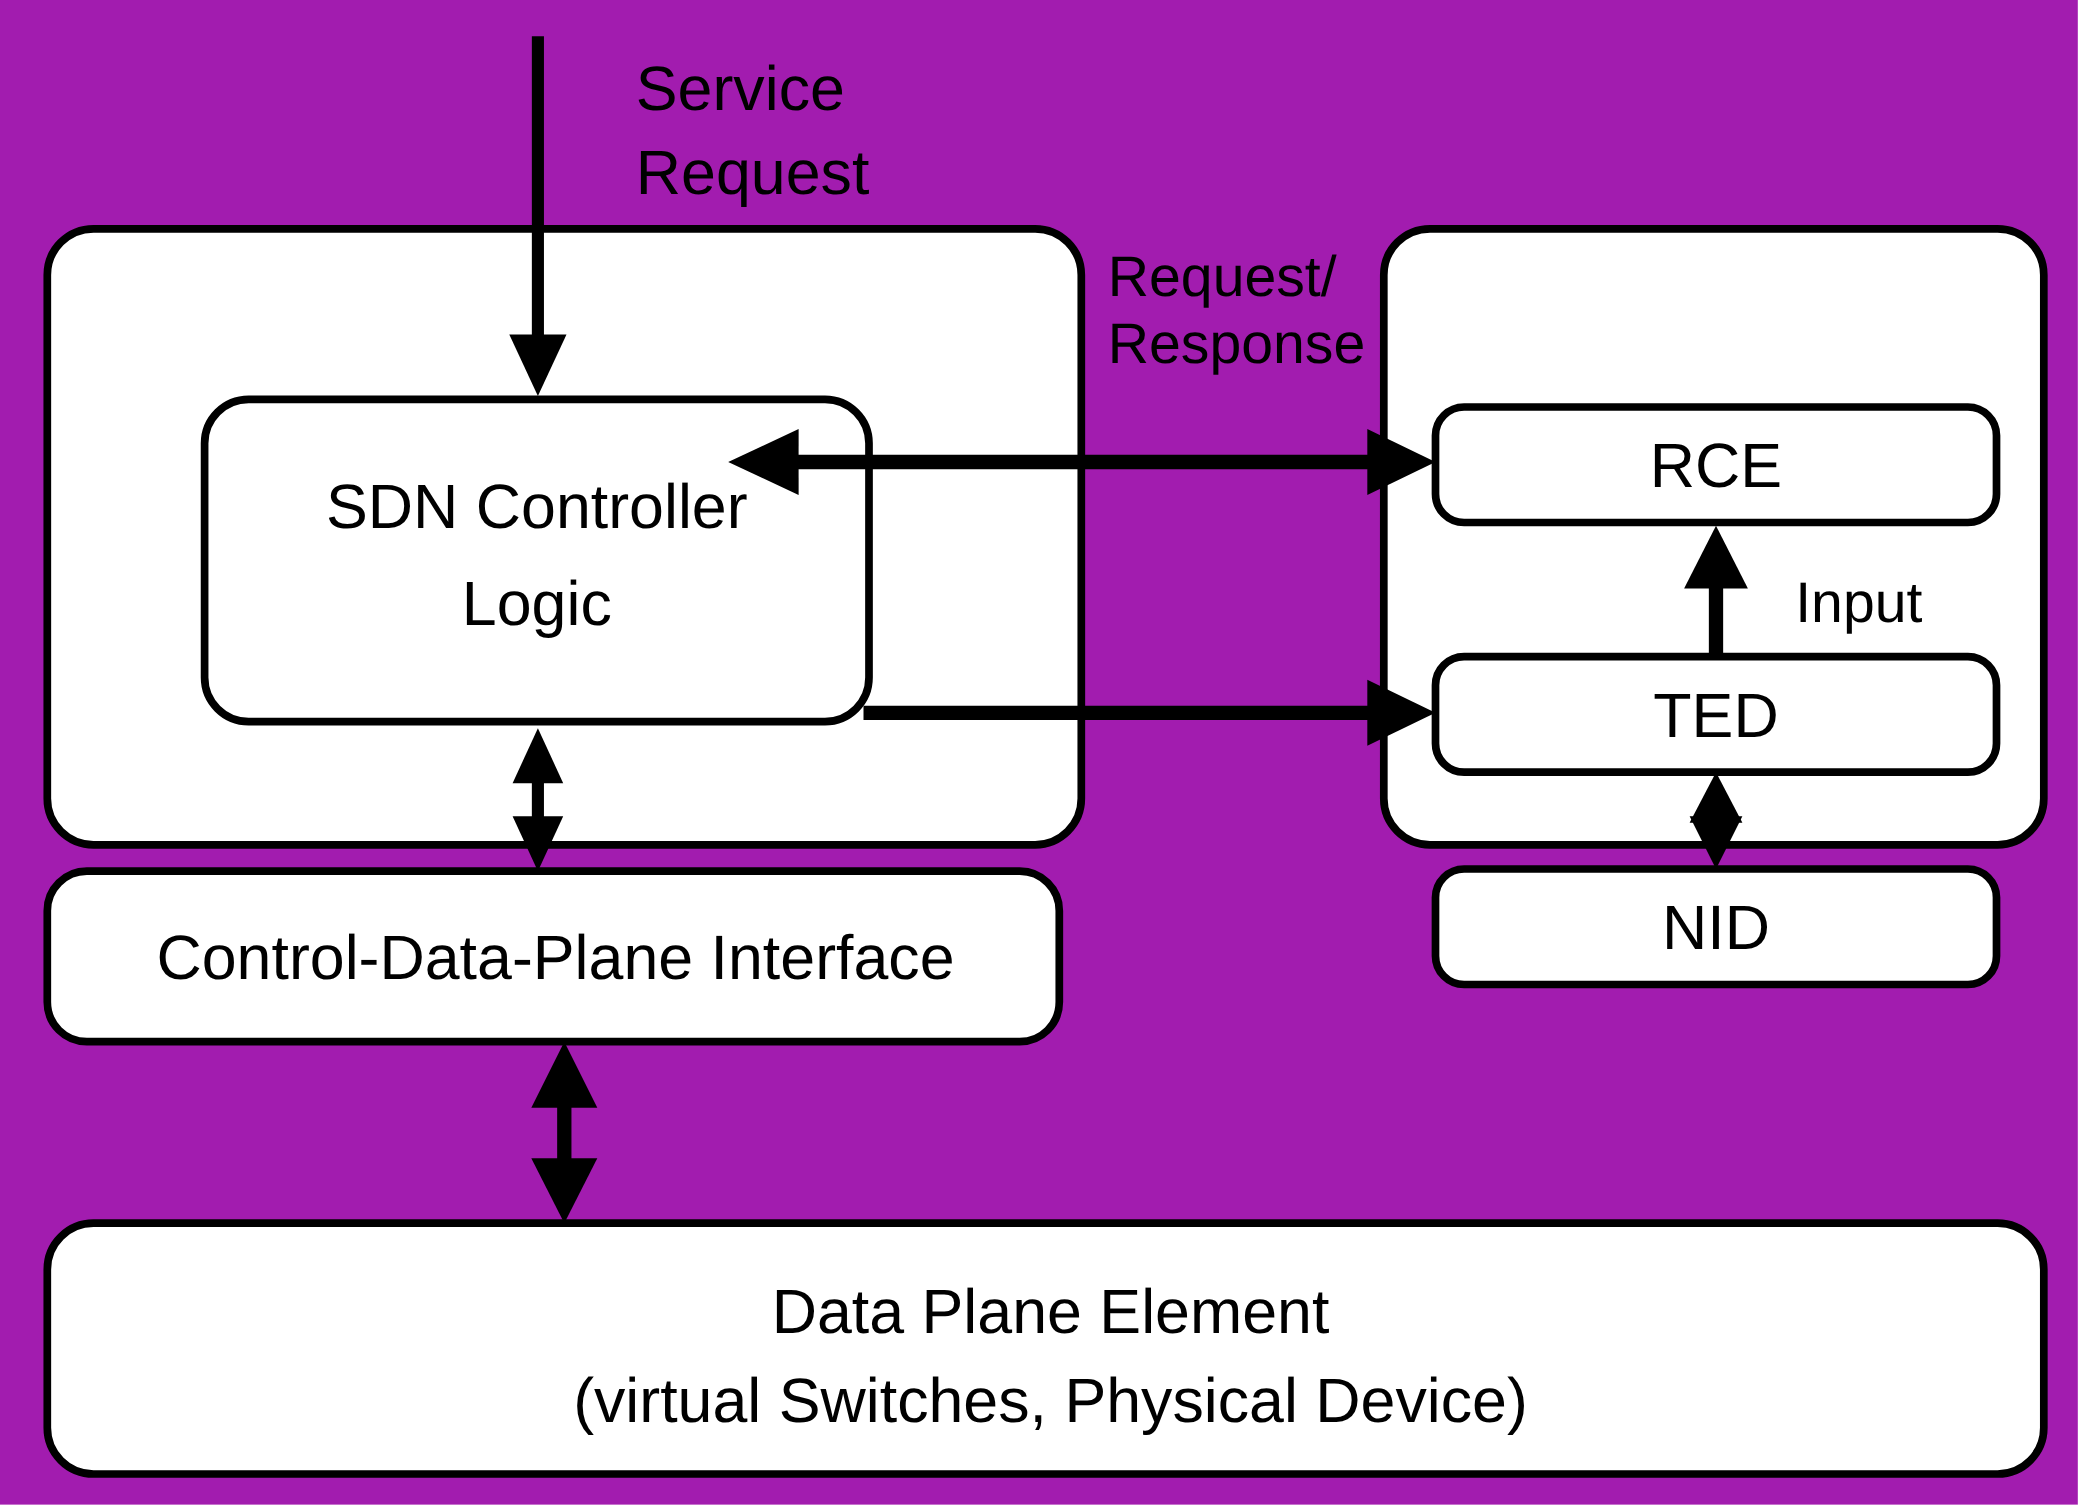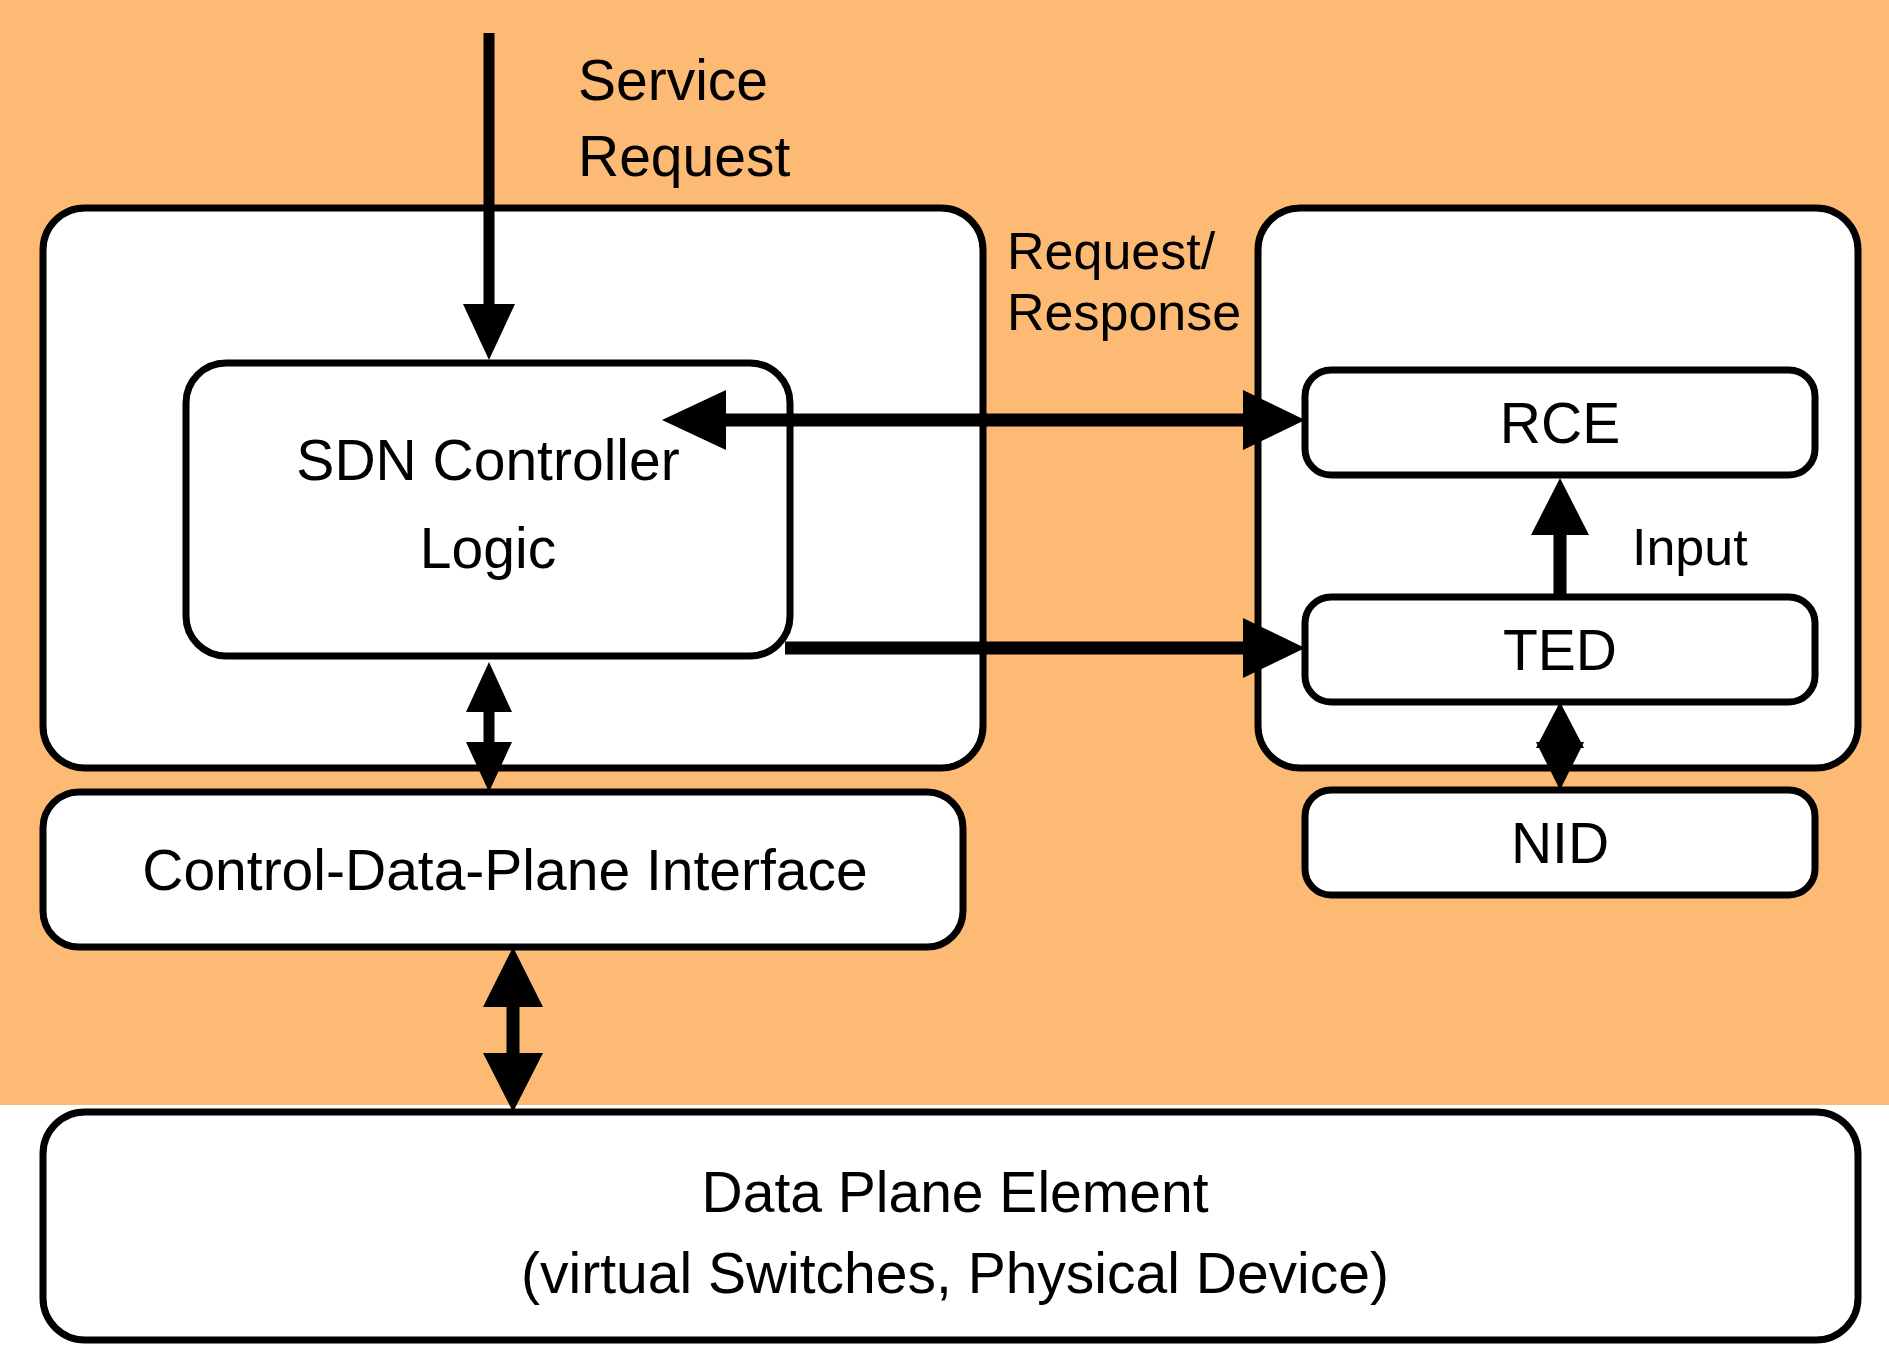--- a/index.html
+++ b/index.html
@@ -9,22 +9,22 @@
   }
   body {
     width: 1889px;
     height: 1368px;
     font-family: "Liberation Sans", sans-serif;
     overflow: hidden;
   }
   #diagram-root {
     position: relative;
     width: 1889px;
-    height: 1105px;
-    background: #fdba74;
+    height: 1368px;
+    background: #a21caf;
   }
   svg.diagram {
     display: block;
     width: 1889px;
     height: 1368px;
   }
   .panel-shape {
     fill: #ffffff;
     stroke: #000000;
     stroke-width: 7;

